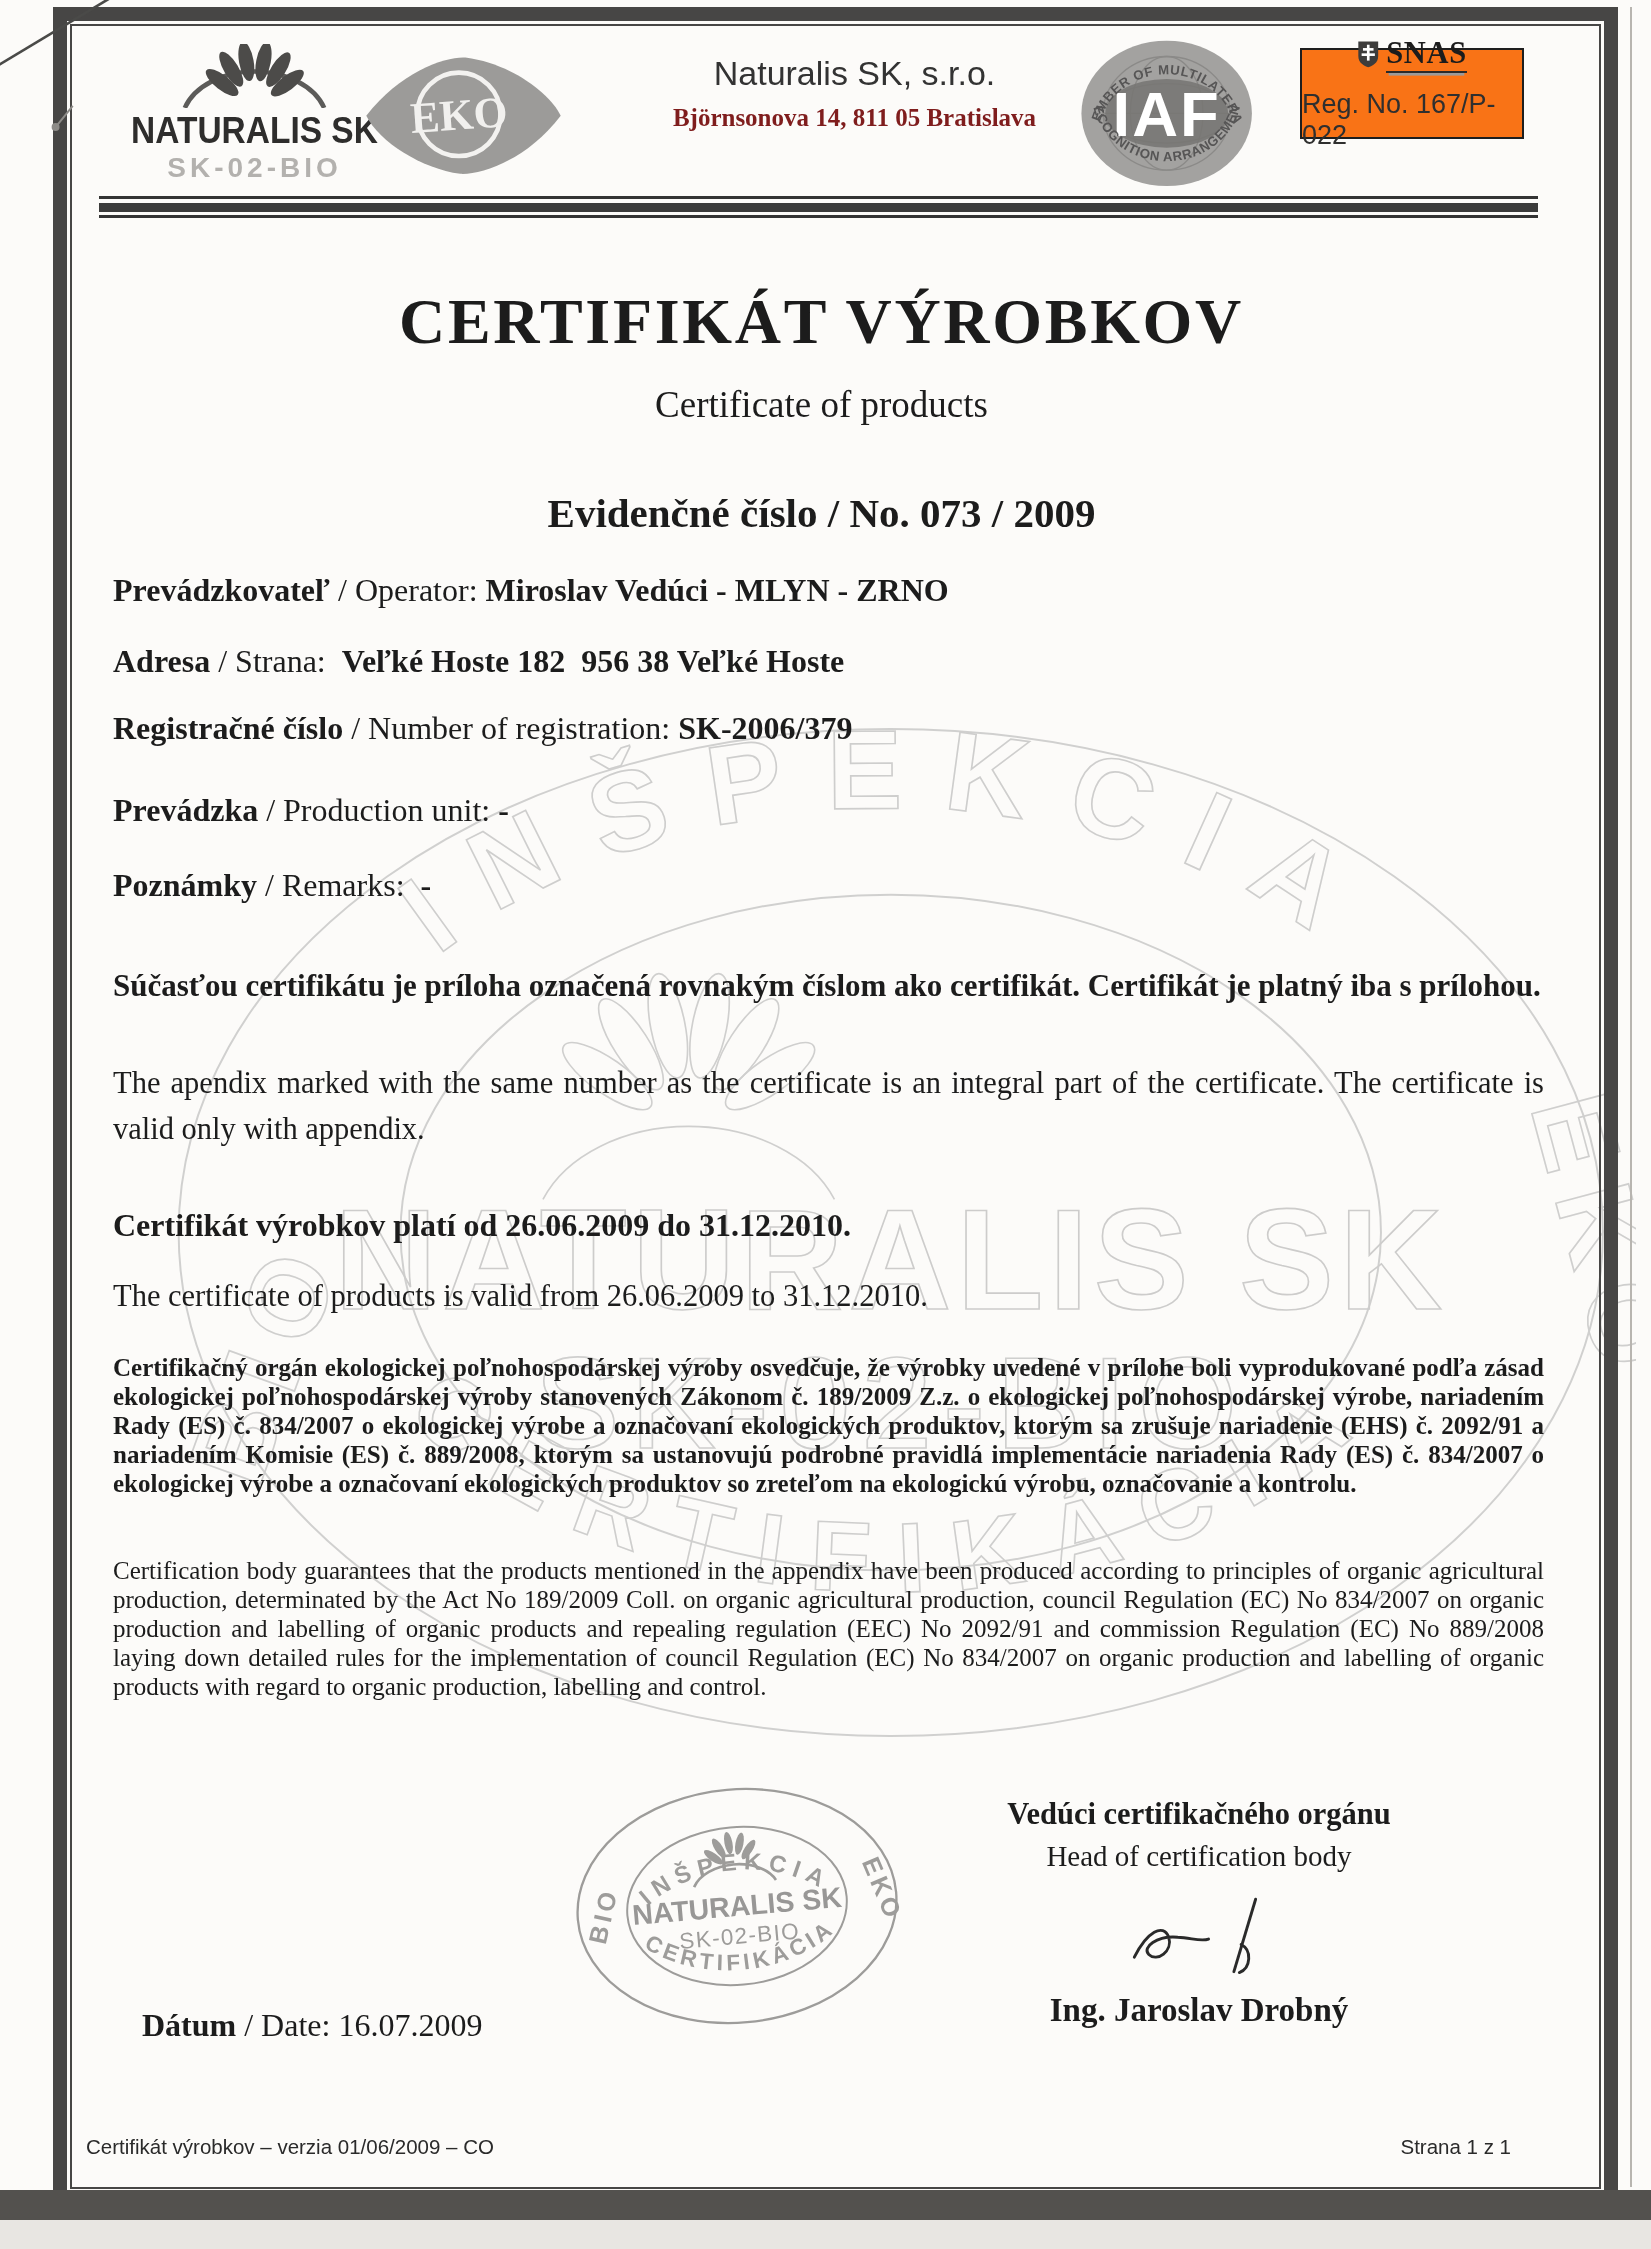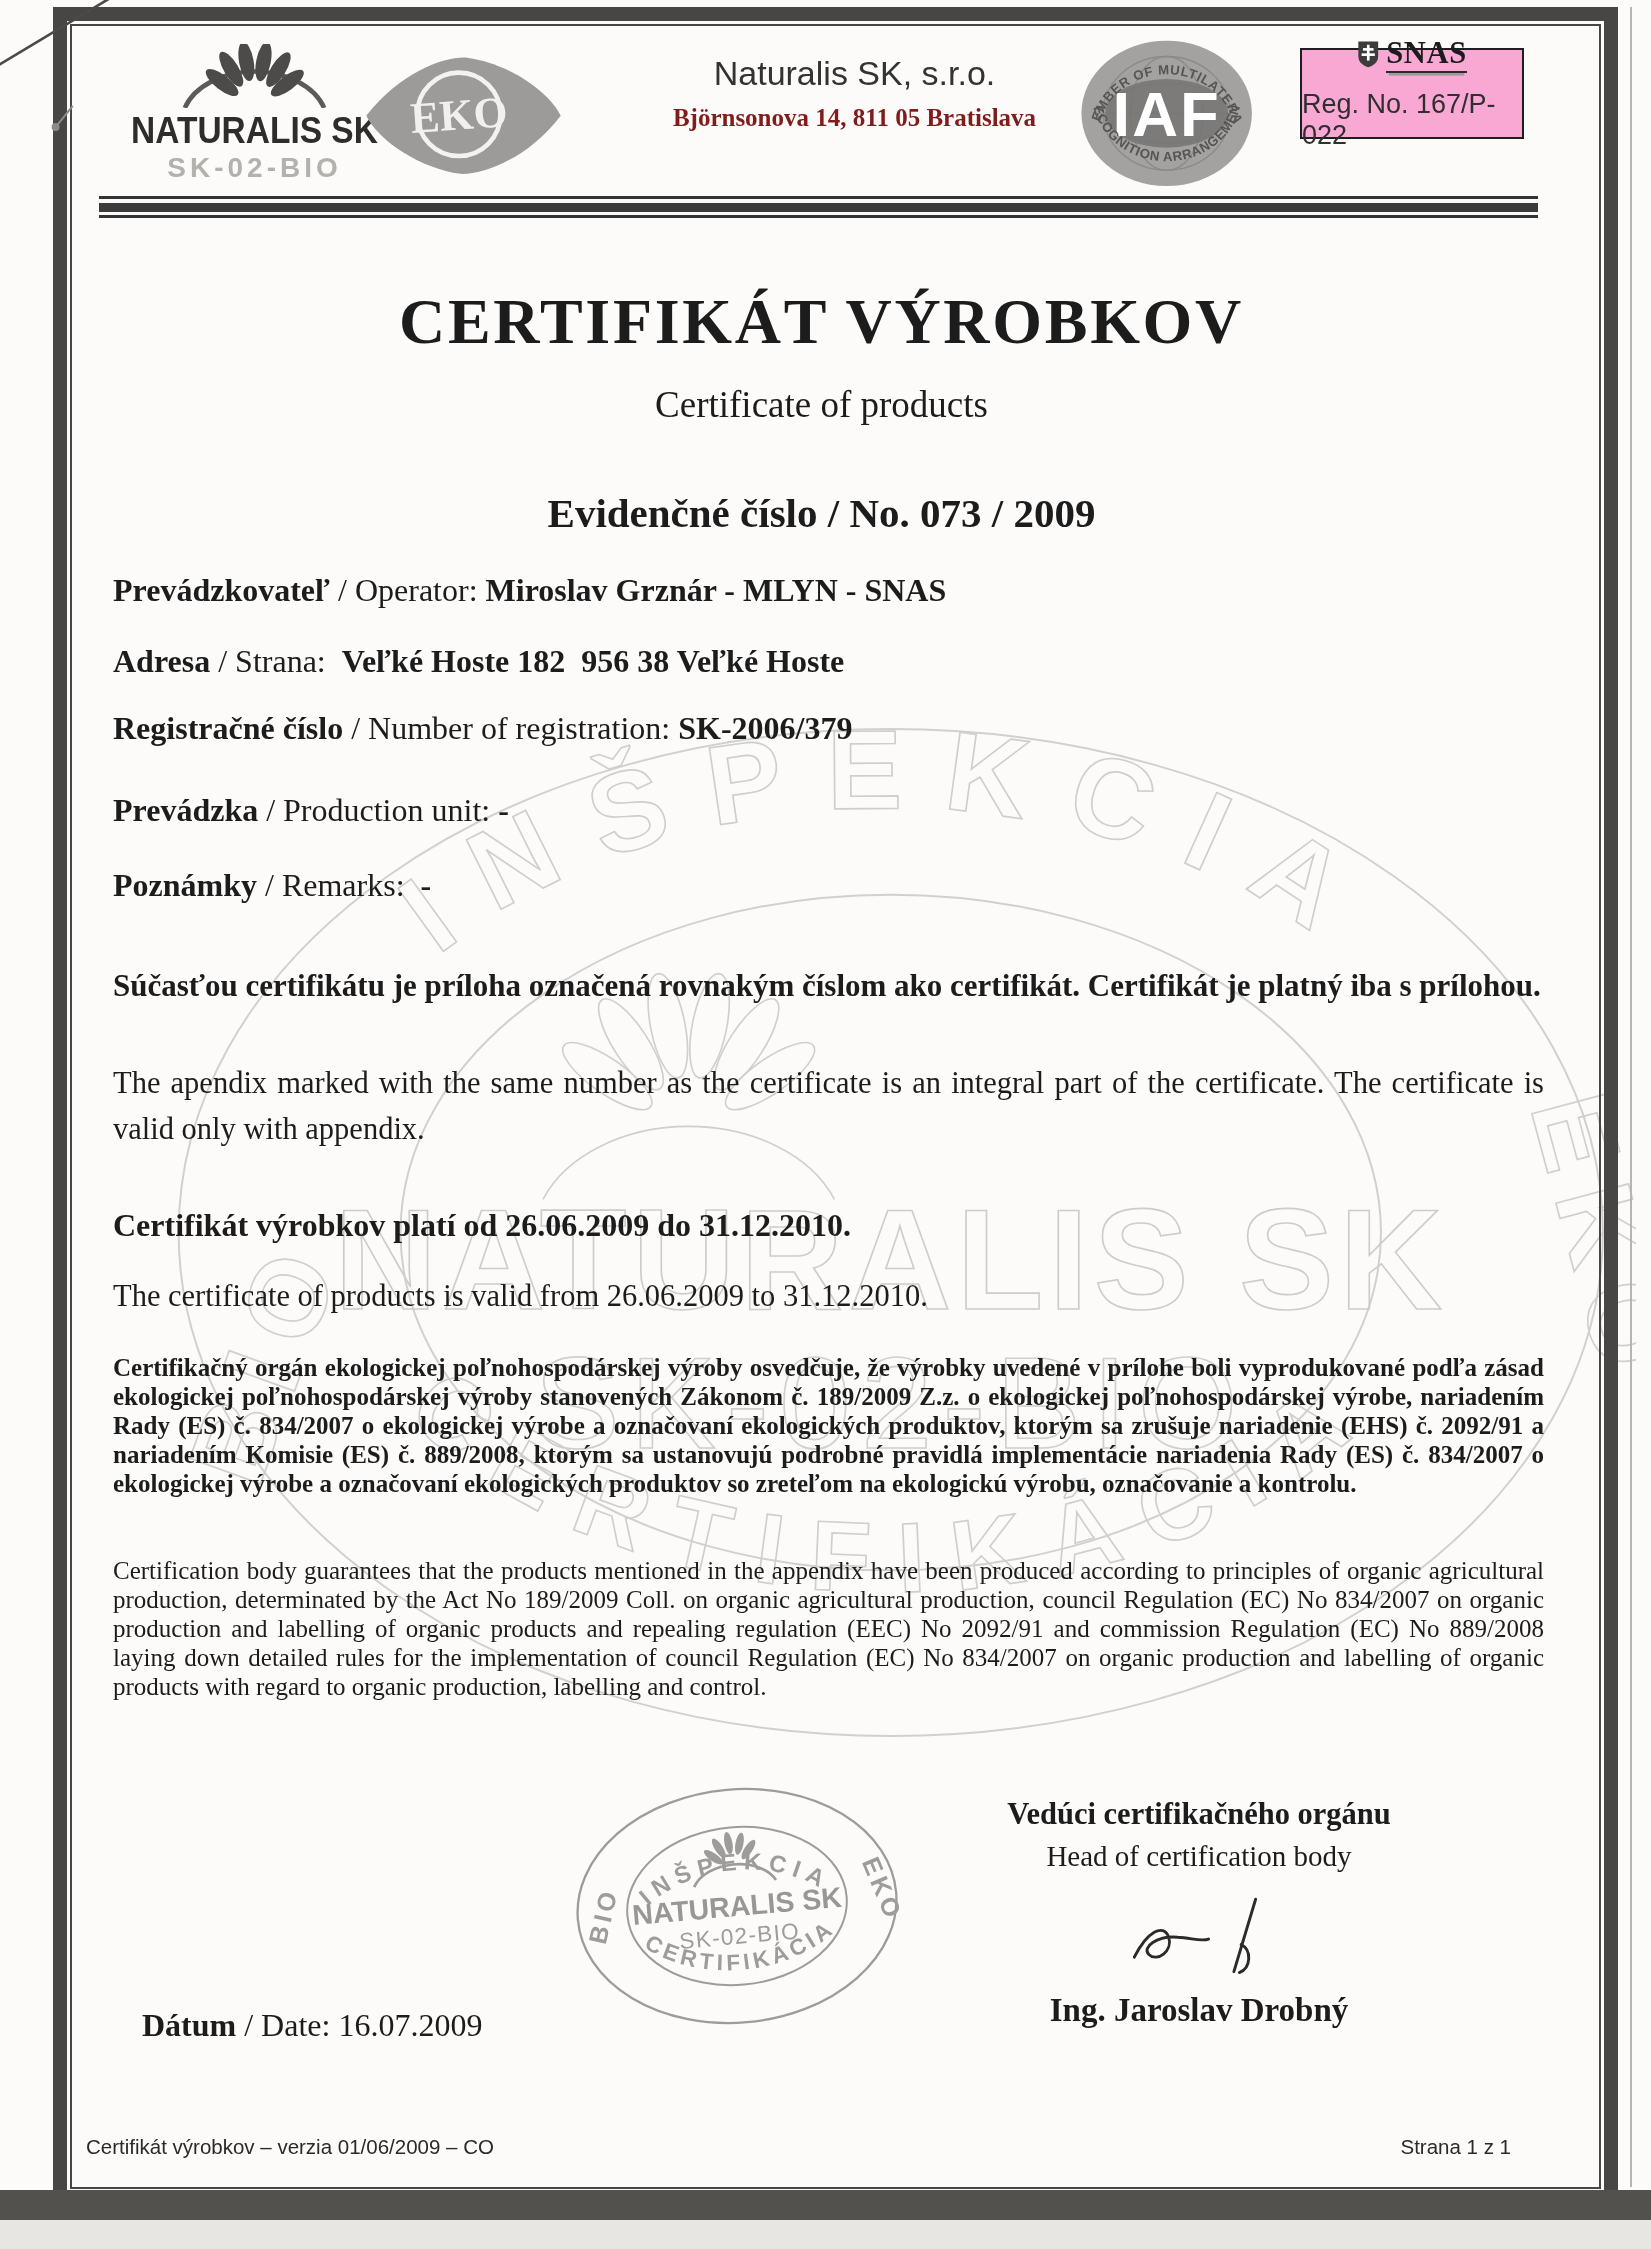--- a/index.html
+++ b/index.html
@@ -17,21 +17,21 @@
   .frame-inner{position:absolute;inset:3.3px;border:2.7px solid #474645;}
   
   .rule-thin{position:absolute;left:99px;width:1439px;height:2.7px;background:#343434;}
   .rule-thick{position:absolute;left:99px;width:1439px;height:8.6px;background:#3b3b3b;}
   
   .wm{z-index:1;opacity:.5;}
   .content{z-index:2;}
   .fieldline{font-size:32px;z-index:2;}
   .fieldline .lbl{font-weight:bold;}
   .para{width:1431px;line-height:1.52;z-index:2;font-family:Liberation Serif, serif;}
-  .snasbox{left:1300px;top:48px;width:220px;height:87px;border:2px solid #1e1e1e;background:#f9a8d4;
+  .snasbox{left:1300px;top:48px;width:220px;height:87px;border:2px solid #1e1e1e;background:#f97316;
            display:flex;flex-direction:column;align-items:center;justify-content:center;z-index:2;gap:7px;}
   .snas-row{display:flex;align-items:center;gap:6.6px;}
   .snas-name{font-size:30.5px;font-weight:bold;letter-spacing:0.7px;border-bottom:2.7px solid #2a2a2a;box-shadow:0 5.3px 0 -2.7px #9a9a9a;}
   .snas-reg{font-size:27px;color:#2f2f2f;margin-top:9.3px;}
   .footer{font-size:20.5px;color:#2a2a2a;z-index:2;}
   .artifact{z-index:4;pointer-events:none;}
 </style>
 </head>
 <body>
 
@@ -131,21 +131,21 @@
 
   <div class="rule-thin abs content" style="top:196px;"></div>
   <div class="rule-thick abs content" style="top:203px;"></div>
   <div class="rule-thin abs content" style="top:215px;"></div>
 
   <div class="abs content center b" style="left:53px;top:285px;width:1537px;font-size:64px;letter-spacing:2.7px;">CERTIFIKÁT VÝROBKOV</div>
   <div class="abs content center" style="left:53px;top:383px;width:1537px;font-size:37px;">Certificate of products</div>
   <div class="abs content center b" style="left:53px;top:489px;width:1537px;font-size:41px;">Evidenčné číslo / No. 073 / 2009</div>
 
   <div class="abs fieldline" style="left:113px;top:572px;">
-    <span class="lbl">Prevádzkovateľ</span><span class="val"> / Operator: </span><span class="b val">Miroslav Grznár - MLYN - SNAS</span>
+    <span class="lbl">Prevádzkovateľ</span><span class="val"> / Operator: </span><span class="b val">Miroslav Vedúci - MLYN - ZRNO</span>
   </div>
   <div class="abs fieldline" style="left:113px;top:643px;">
     <span class="lbl">Adresa</span><span class="val"> / Strana:  </span><span class="b val">Veľké Hoste 182  956 38 Veľké Hoste</span>
   </div>
   <div class="abs fieldline" style="left:113px;top:710px;">
     <span class="lbl">Registračné číslo</span><span class="val"> / Number of registration: </span><span class="b val">SK-2006/379</span>
   </div>
   <div class="abs fieldline" style="left:113px;top:792px;">
     <span class="lbl">Prevádzka</span><span class="val"> / Production unit: </span><span class="b val">-</span>
   </div>

